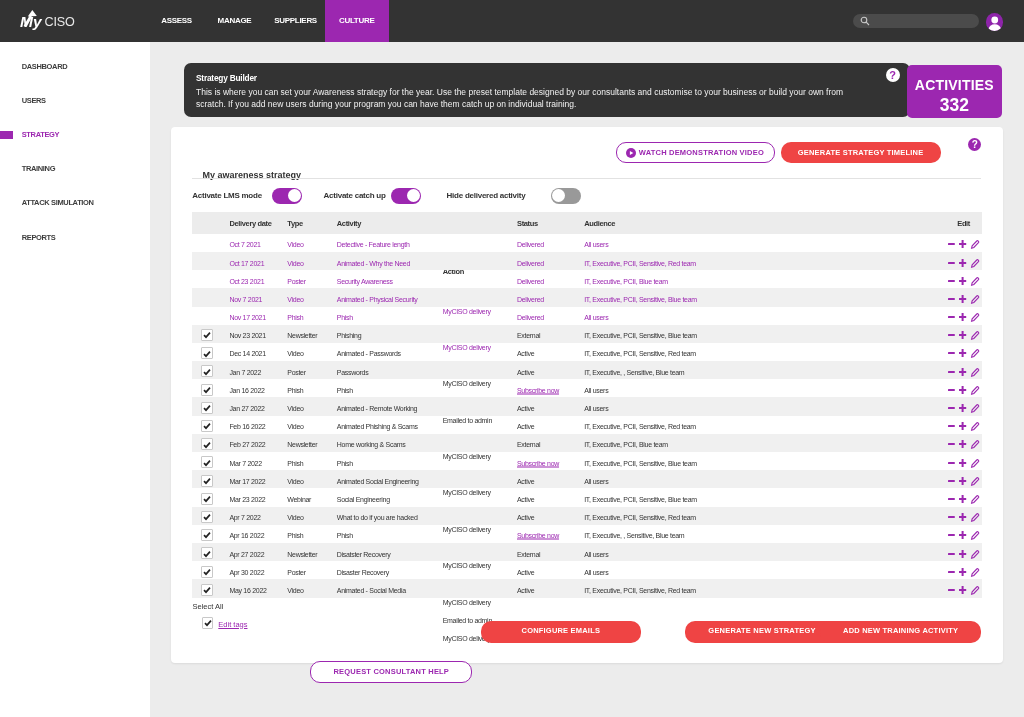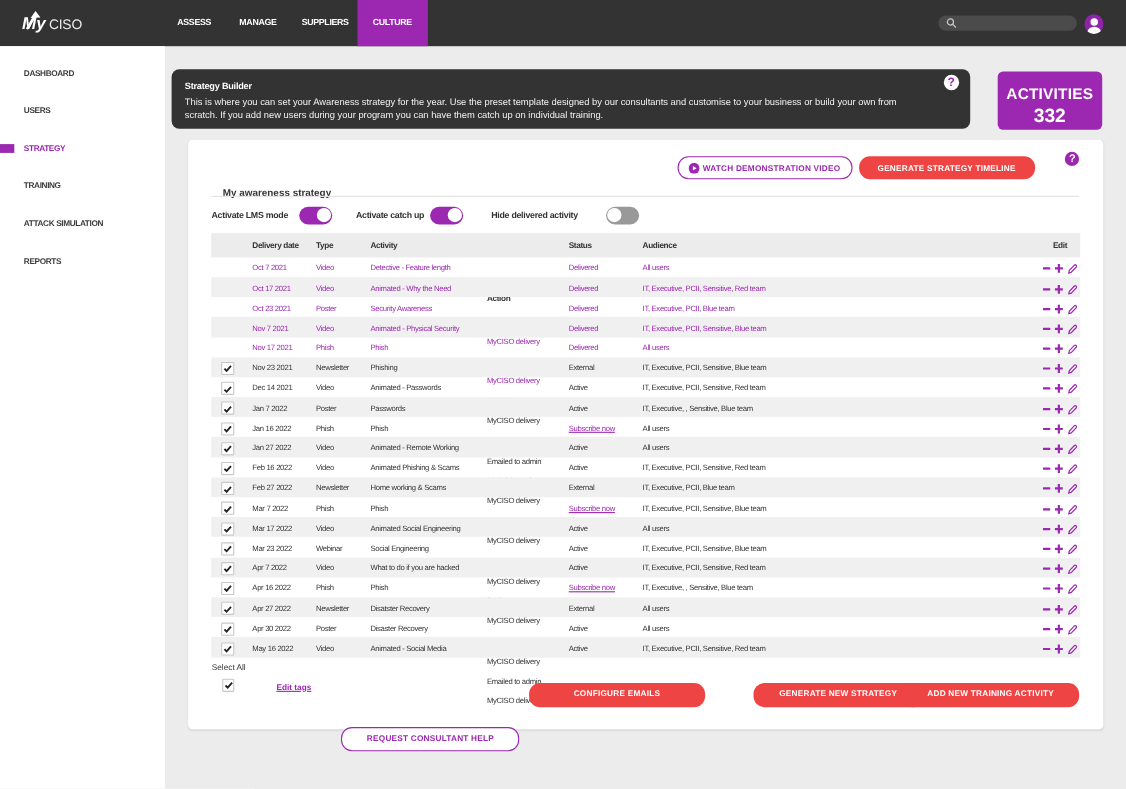--- a/index.html
+++ b/index.html
@@ -10,21 +10,21 @@
   #topbar { position:absolute; left:0; top:0; width:1024px; height:42px; background:#333333; }
   .navlink { position:absolute; top:0; height:42px; line-height:42px; color:#fff; font-size:8px; font-weight:bold; letter-spacing:-0.3px; text-align:center; }
   #culturetab { position:absolute; left:324.8px; top:0; width:64.6px; height:42px; background:#9c27b0; }
   #searchbox { position:absolute; left:852.6px; top:13.5px; width:126.7px; height:14.5px; background:#4b4b4b; border-radius:7.3px; }
   #avatar { position:absolute; left:985.5px; top:13px; width:17.5px; height:17.5px; border-radius:50%; background:#8e24aa; overflow:hidden; }
   
   #sidebar { position:absolute; left:0; top:42px; width:150px; height:675px; background:#ffffff; }
   .sideitem { position:absolute; left:21.7px; font-size:7.5px; font-weight:bold; color:#3d3d3d; letter-spacing:-0.35px; }
   #sideind { position:absolute; left:0; top:88.7px; width:13.3px; height:8.6px; background:#9c27b0; }
   
-  #banner { position:absolute; left:156px; top:62.5px; width:726px; height:54px; background:#333333; border-radius:7px; color:#fff; }
+  #banner { position:absolute; left:184px; top:62.5px; width:726px; height:54px; background:#333333; border-radius:7px; color:#fff; }
   #banner h1 { font-size:8.3px; font-weight:bold; letter-spacing:-0.2px; position:absolute; left:12px; top:10px; }
   #banner p { font-size:8.5px; position:absolute; left:12px; top:23px; width:662px; line-height:12.2px; color:#f2f2f2; }
   .qmark-w { position:absolute; width:14px; height:14px; border-radius:50%; background:#fff; color:#9c27b0; font-size:11px; font-weight:bold; text-align:center; line-height:14.5px; }
   .qmark-p { position:absolute; width:13px; height:13px; border-radius:50%; background:#9c27b0; color:#fff; font-size:10px; font-weight:bold; text-align:center; line-height:13.5px; }
   #activities { position:absolute; left:906.7px; top:64.8px; width:95.3px; height:53.4px; background:#9c27b0; border-radius:5px; color:#fff; text-align:center; }
   #activities .t1 { font-size:14px; font-weight:bold; margin-top:12.5px; letter-spacing:0.2px; }
   #activities .t2 { font-size:17.5px; font-weight:bold; margin-top:1.5px; }
   
   #card { position:absolute; left:170.5px; top:127.2px; width:832px; height:536.2px; background:#fff; border-radius:4px; box-shadow:0 1px 2px rgba(0,0,0,0.08); }
   #cardtitle { position:absolute; left:32px; top:19px; font-size:9px; font-weight:bold; color:#333;margin-top:24px; }
@@ -53,21 +53,21 @@
   .c5 { left:325px; }
   .c6 { left:392.2px; }
   .cE { right:11.5px; }
   .purp { color:#9c27b0; }
   .purp span { color:#9c27b0; }
   .sub { color:#9c27b0; text-decoration:underline; }
   .cbx { position:absolute; left:8.8px; top:57%; transform:translateY(-50%); width:12px; height:12px; background:#fff; border:1px solid #c8c8c8; border-radius:1px; }
   .icons { position:absolute; right:1.8px; top:57%; transform:translateY(-50%); width:32px; height:10px; }
   
   #selectall { position:absolute; left:22px; top:474.5px; font-size:7.5px; color:#333; }
-  #edittags { position:absolute; left:47.8px; top:492.5px; font-size:7.5px; font-weight:bold; color:#9c27b0; text-decoration:underline;margin-left:33px; }
+  #edittags { position:absolute; left:47.8px; top:492.5px; font-size:7.5px; font-weight:normal; color:#9c27b0; text-decoration:underline; }
   #cbx-bottom { position:absolute; left:31px; top:489.8px; width:11.6px; height:11.6px; background:#fff; border:1px solid #c8c8c8; border-radius:1px; }
   .bbtn { top:493.5px; height:22.3px; line-height:20px; }
 </style>
 </head>
 <body>
 
 <div id="topbar">
   <div id="logo" class="abs" style="left:20px; top:9px; width:90px; height:24px;">
     <svg width="90" height="24" viewBox="0 0 90 24">
       <text x="0" y="17.5" fill="#fff" font-family="Liberation Sans" font-size="15.5" font-weight="bold" font-style="italic">My</text>

